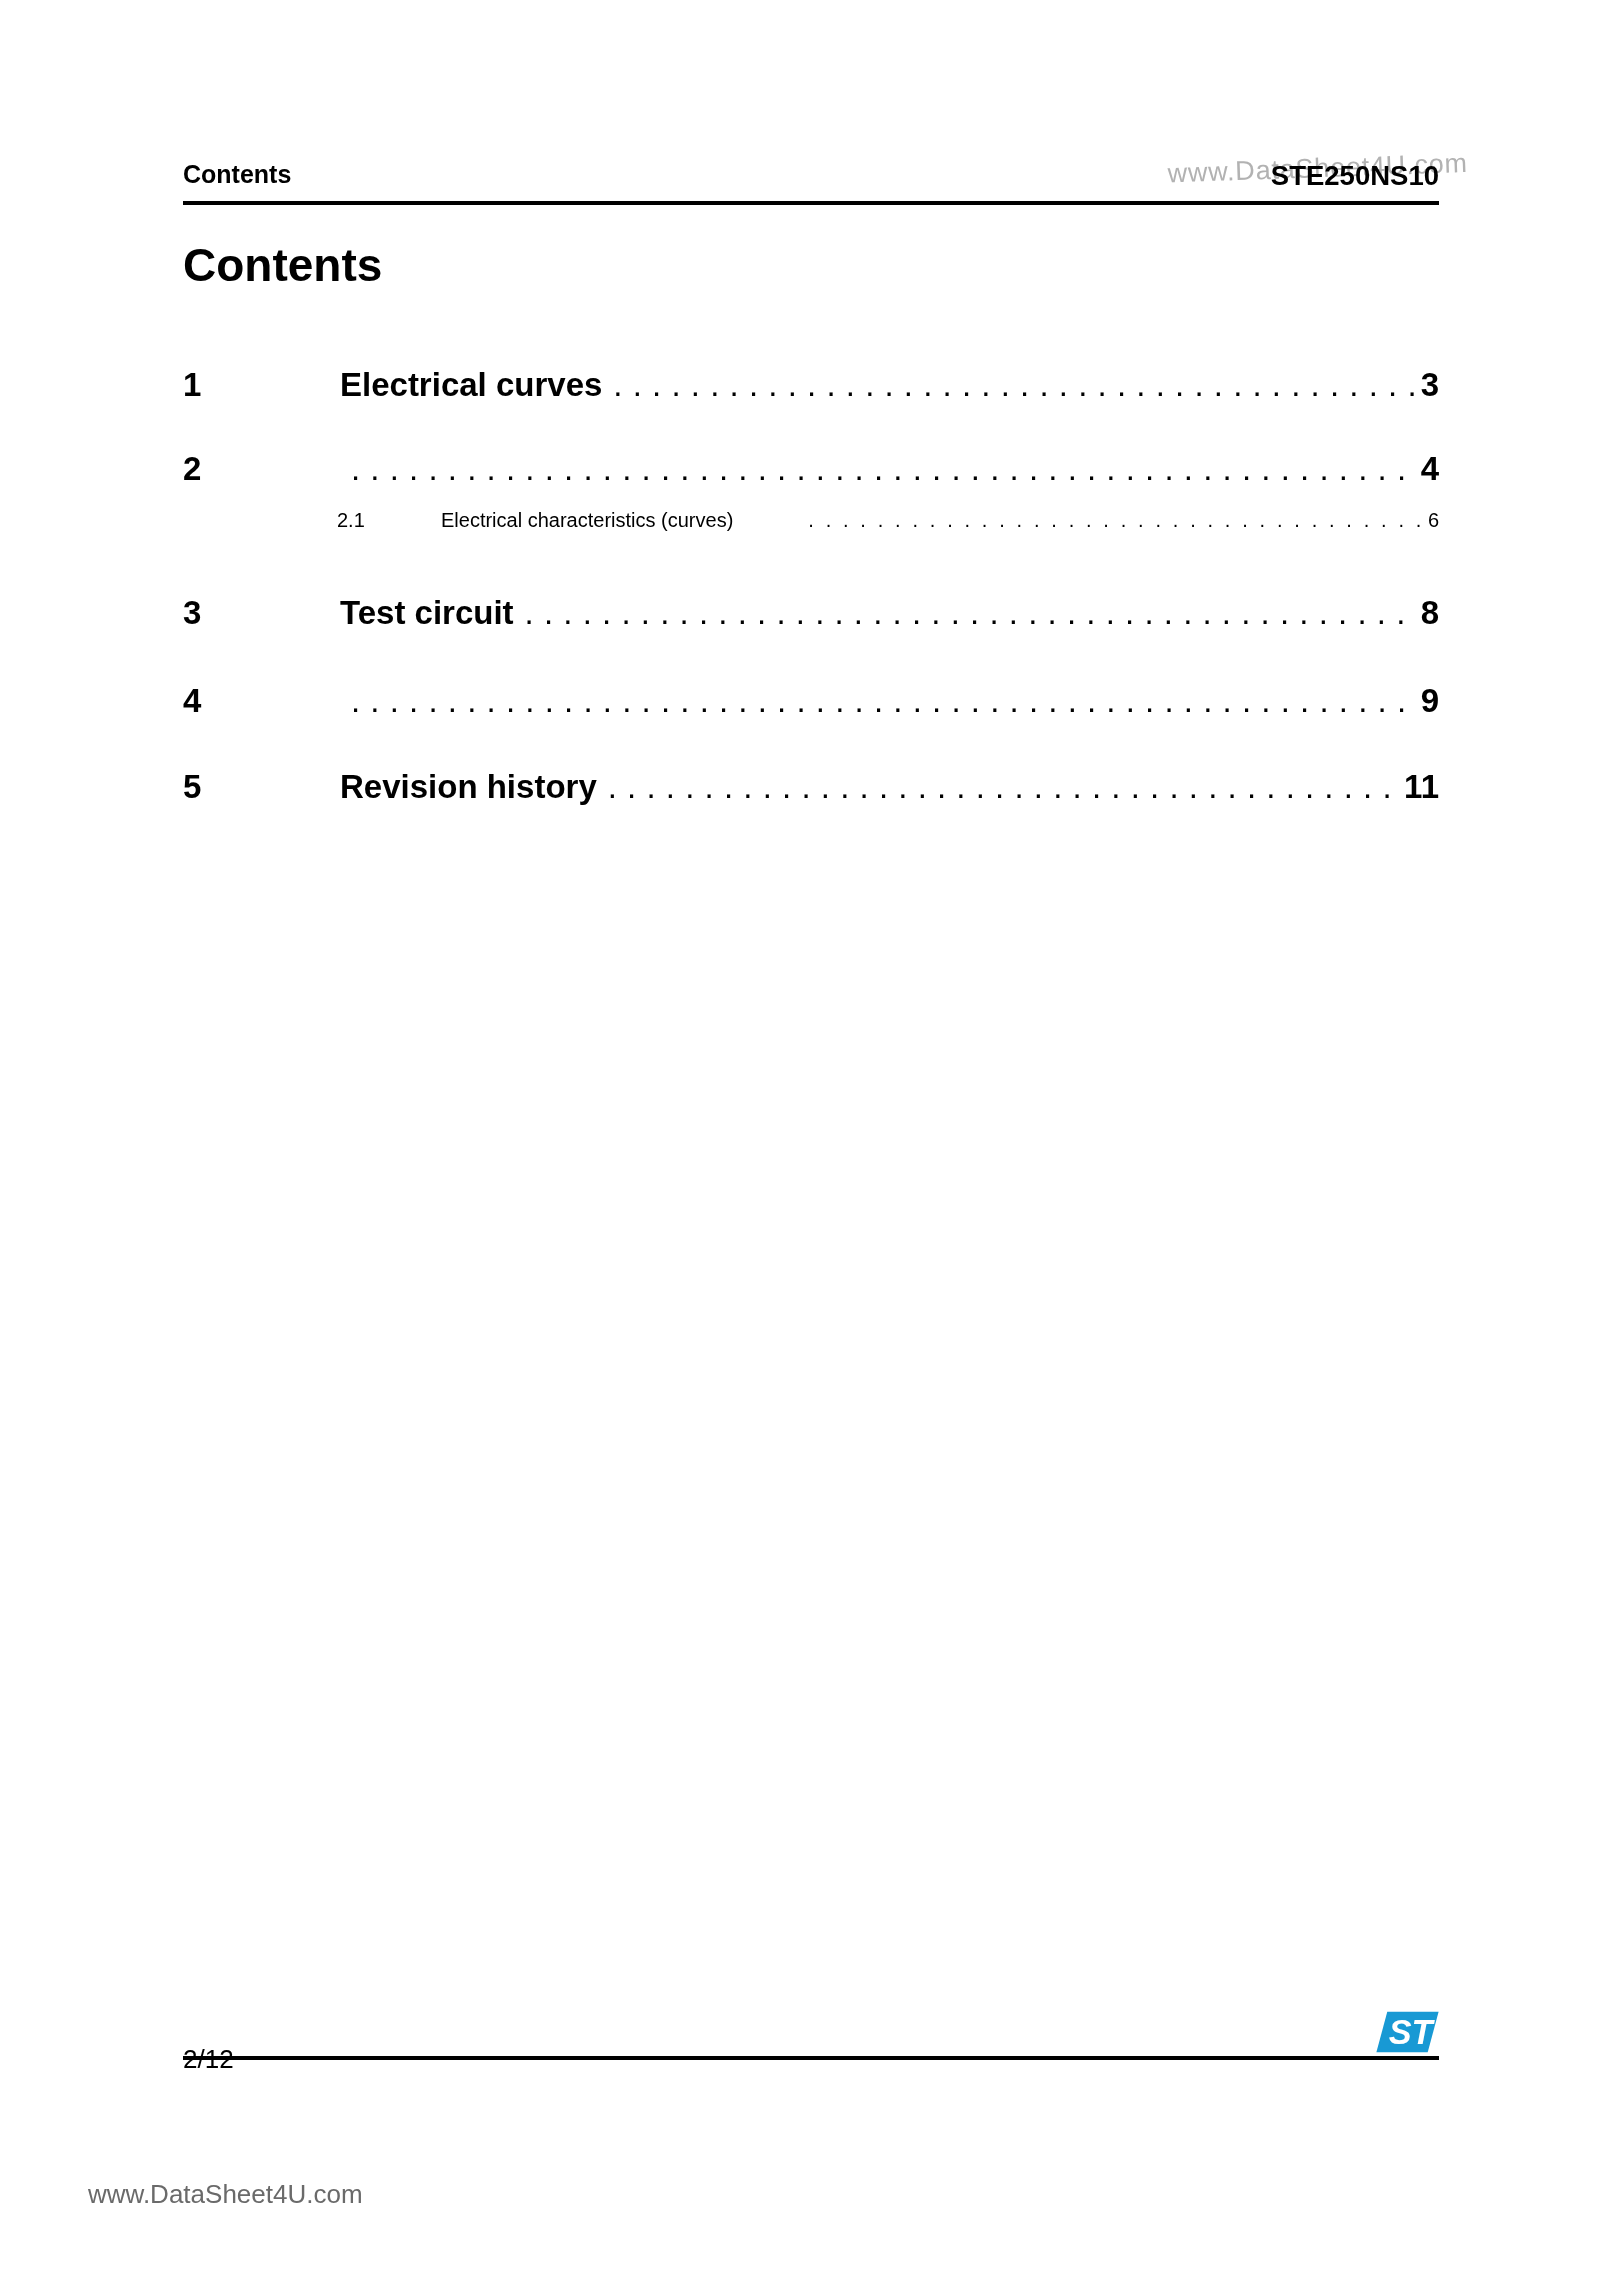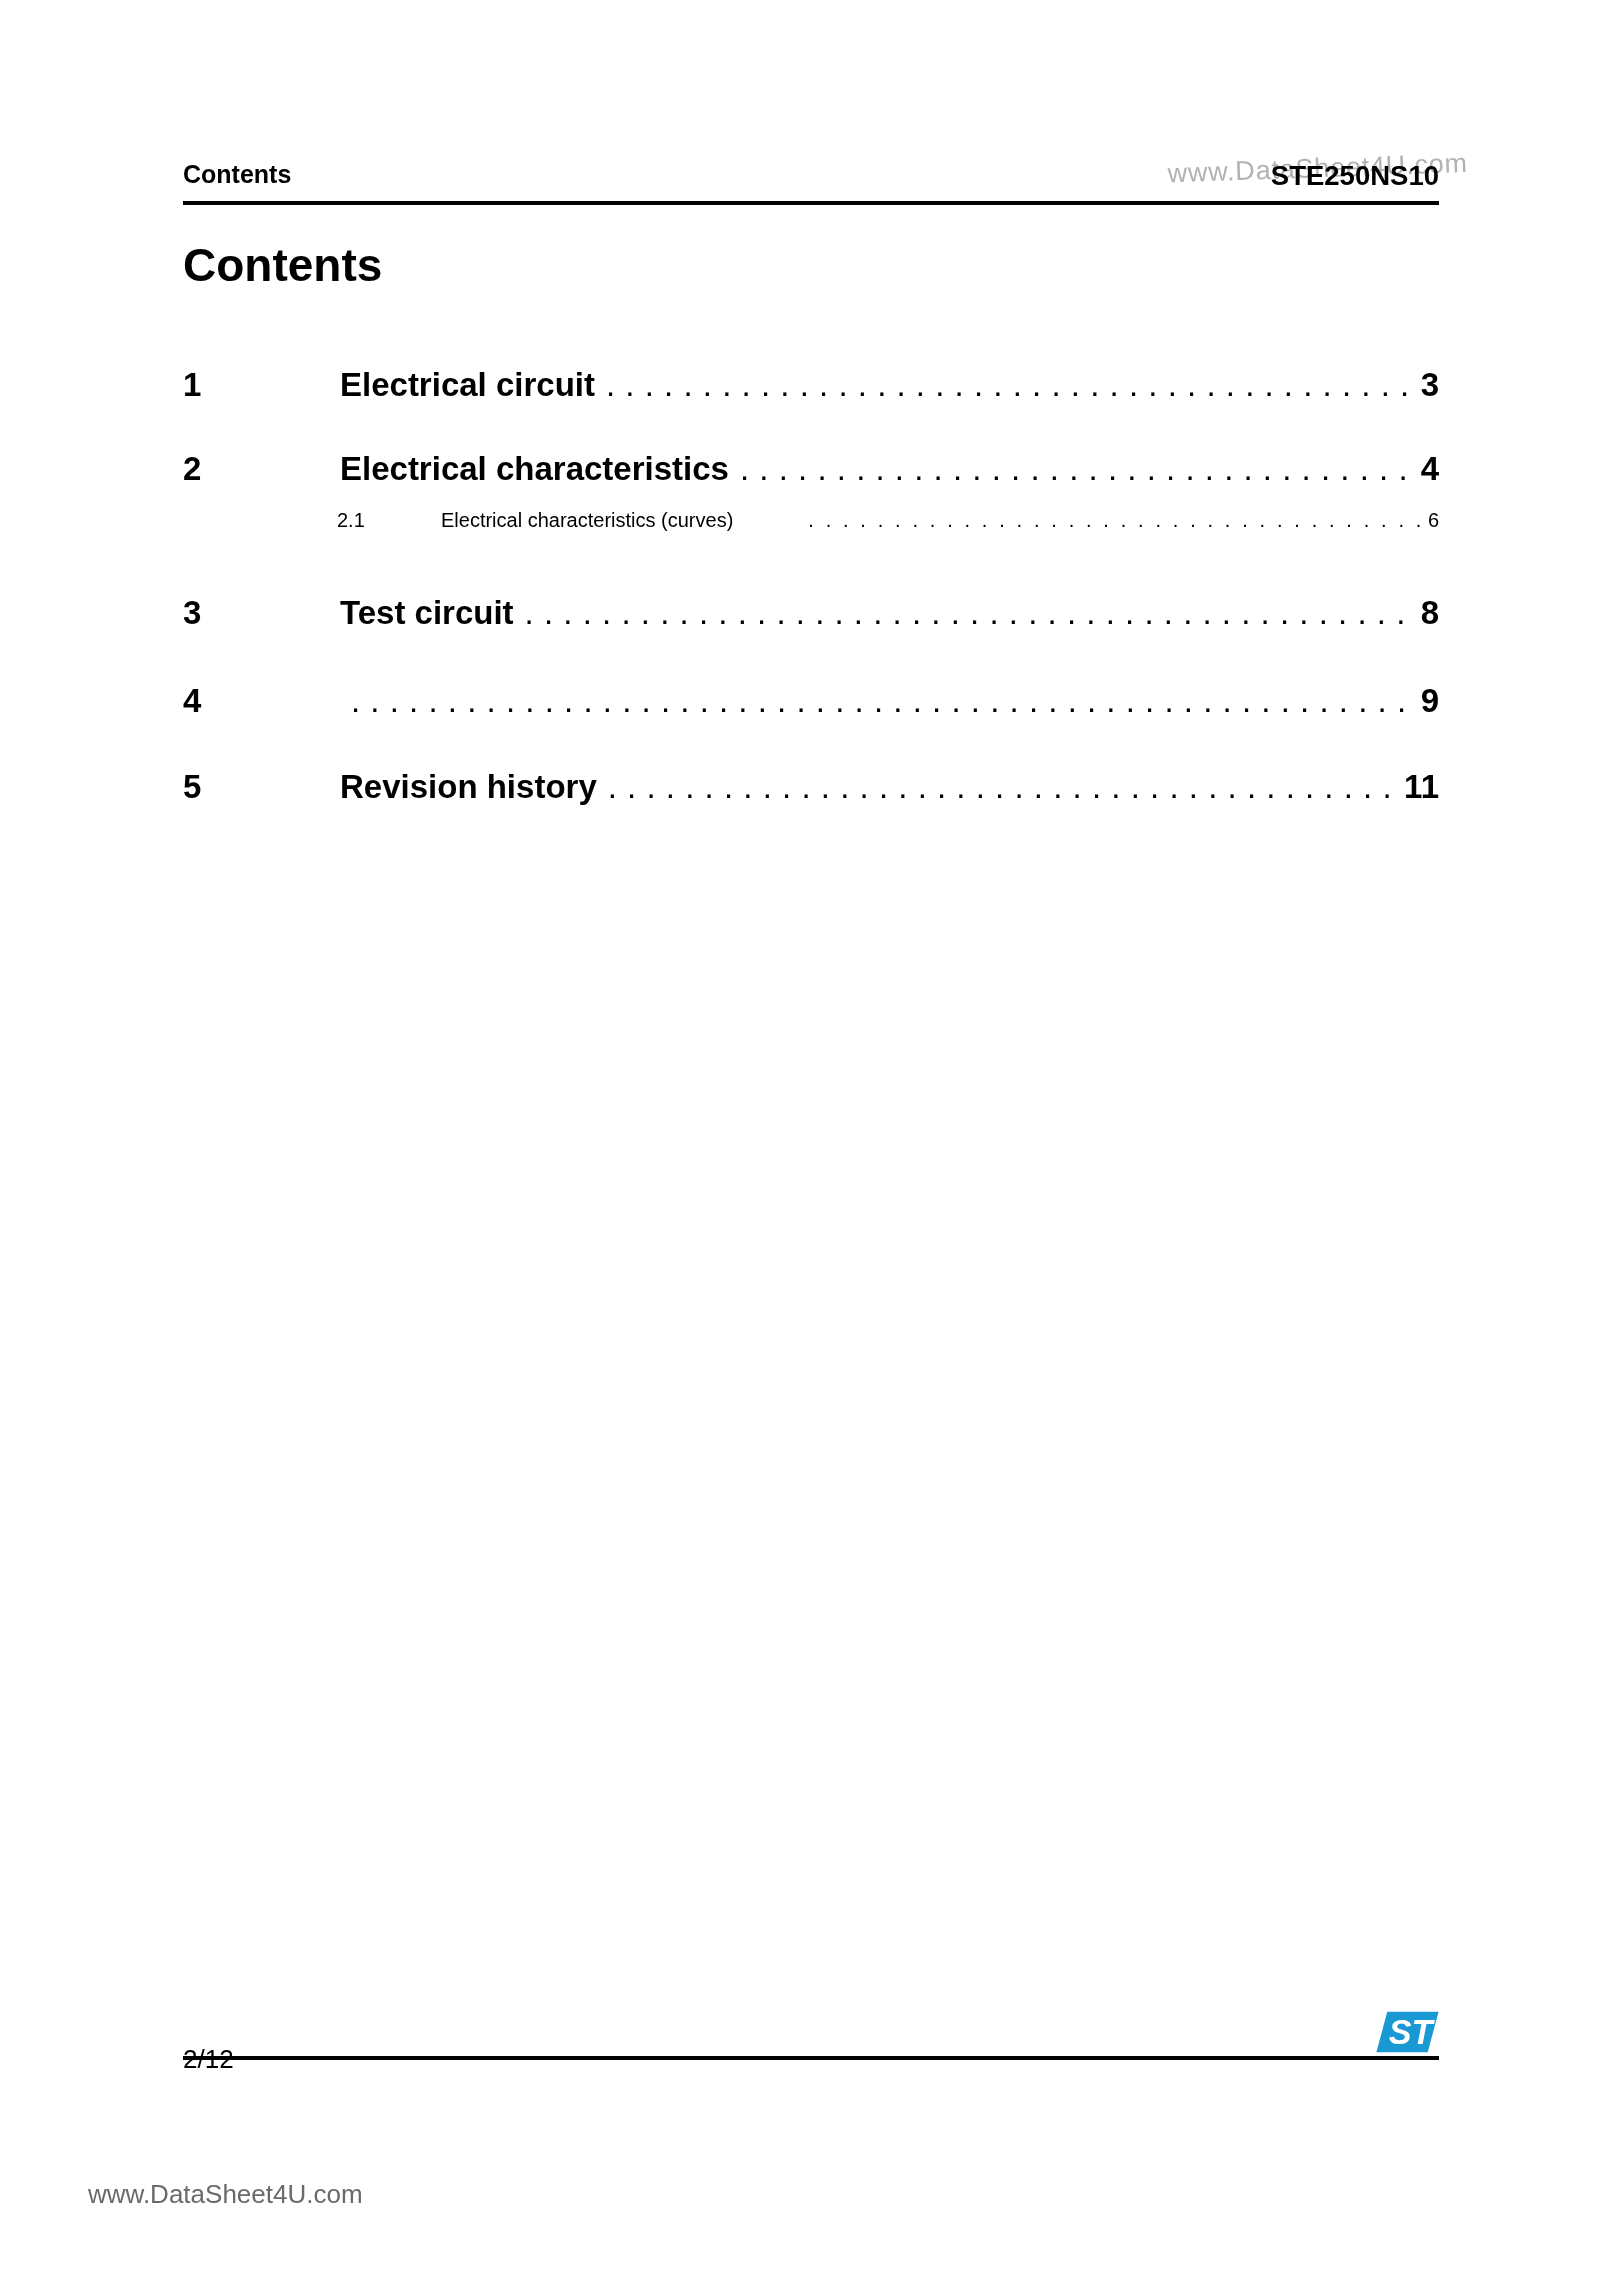--- a/index.html
+++ b/index.html
@@ -126,27 +126,26 @@
   <div class="running-header">Contents</div>
   <div class="watermark-top">www.DataSheet4U.com</div>
   <div class="product-code">STE250NS10</div>
   <div class="rule rule-top"></div>
 
   <h1 class="page-title">Contents</h1>
 
   <div id="toc">
       <div class="toc-row level-1" style="top: 365px;">
     <span class="toc-num">1</span>
-    <span class="toc-label">Electrical circuit</span>
+    <span class="toc-label">Electrical curves</span>
     <span class="toc-dots">..........................................................................................</span>
     <span class="toc-page">3</span>
   </div>
       <div class="toc-row level-1" style="top: 449px;">
     <span class="toc-num">2</span>
-    <span class="toc-label">Electrical characteristics</span>
     <span class="toc-dots">..........................................................................................</span>
     <span class="toc-page">4</span>
   </div>
       <div class="toc-row level-2" style="top: 508px;">
     <span class="toc-num">2.1</span>
     <span class="toc-label">Electrical characteristics (curves)</span>
     <span class="toc-dots">..........................................................................................</span>
     <span class="toc-page">6</span>
   </div>
       <div class="toc-row level-1" style="top: 593px;">

